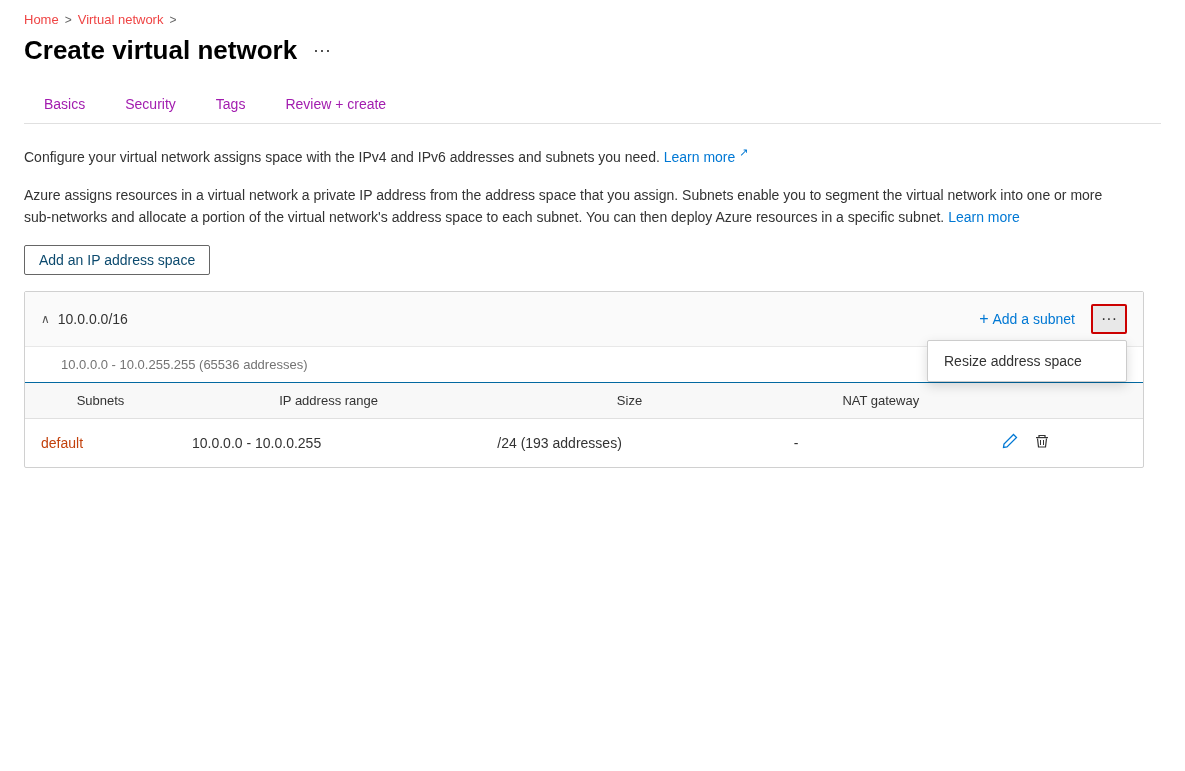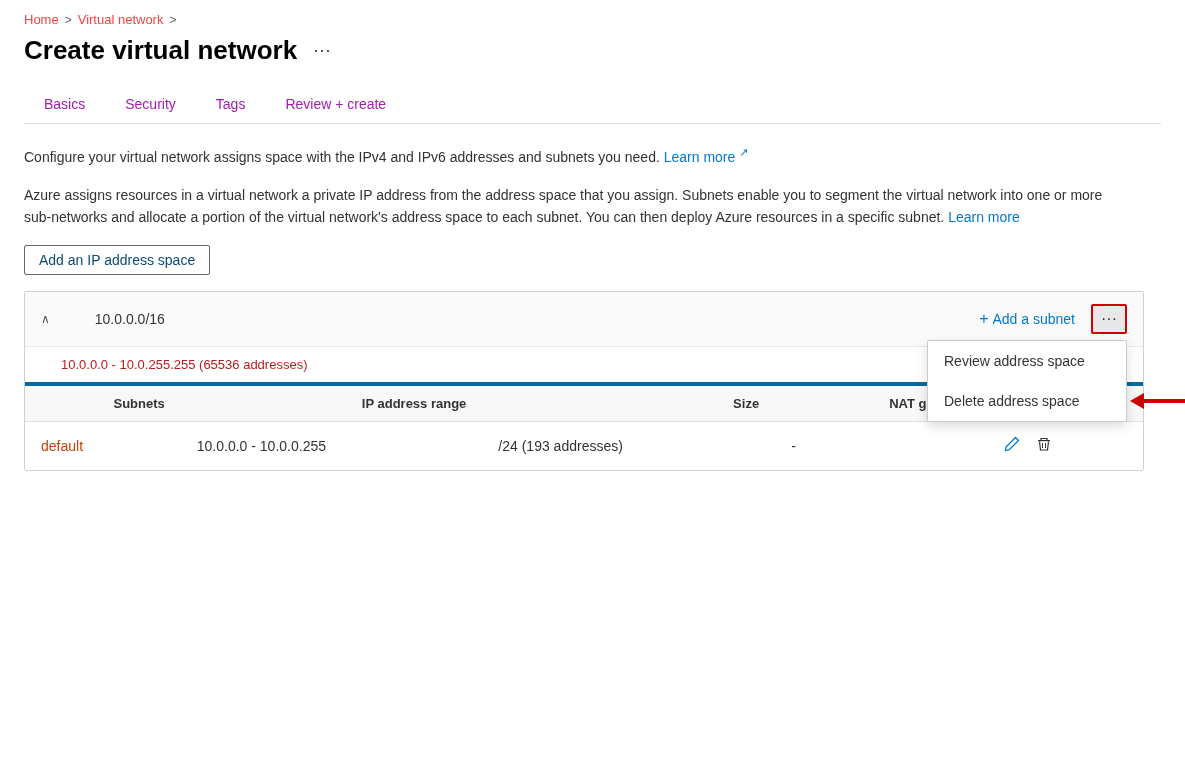--- a/index.html
+++ b/index.html
@@ -21,29 +21,29 @@
     .description-block a { color: #0078d4; text-decoration: none; }
     .external-icon { font-size: 11px; vertical-align: super; }
 
     .add-ip-btn { border: 1px solid #666; background: #fff; padding: 6px 14px; font-size: 14px; cursor: pointer; color: #0c4a6e; margin-bottom: 16px; border-radius: 2px; }
 
     .ip-space-container { border: 1px solid #d0d0d0; border-radius: 2px; max-width: 1120px; }
 
     .ip-space-header { display: flex; align-items: center; justify-content: space-between; padding: 12px 16px; background: #fafafa; border-bottom: 1px solid #e8e8e8; }
     .ip-space-title-row { display: flex; align-items: center; gap: 8px; }
     .chevron-up { color: #555; font-size: 12px; }
-    .ip-space-cidr { font-size: 14px; font-weight: 500; margin-left: 37px; }
+    .ip-space-cidr { font-size: 14px; font-weight: 500; }
     .ip-space-actions { display: flex; align-items: center; gap: 8px; position: relative; }
     .add-subnet-btn { display: flex; align-items: center; gap: 4px; background: none; border: none; color: #0078d4; cursor: pointer; font-size: 14px; padding: 4px 8px; }
     .ellipsis-btn { background: #e8e8e8; border: 2px solid #c00; cursor: pointer; font-size: 16px; padding: 2px 8px; border-radius: 2px; line-height: 1.4; color: #333; }
 
-    .ip-range-info { padding: 10px 16px 10px 36px; color: #b91c1c; font-size: 13px; border-bottom: 4px solid #0369a1; }
+    .ip-range-info { padding: 10px 16px 10px 36px; color: #737373; font-size: 13px; border-bottom: 1px solid #0369a1; }
 
     .subnet-table { width: 100%; border-collapse: collapse; }
-    .subnet-table th { text-align: right; padding: 10px 16px; font-weight: 700; font-size: 13px; color: #333; background: #f8f8f8; border-bottom: 1px solid #e0e0e0; }
+    .subnet-table th { text-align: center; padding: 10px 16px; font-weight: 400; font-size: 13px; color: #333; background: #f8f8f8; border-bottom: 1px solid #e0e0e0; }
     .subnet-table td { padding: 12px 16px; font-size: 14px; border-bottom: 1px solid #f0f0f0; }
     .subnet-table tr:last-child td { border-bottom: none; }
     .subnet-link { color: #c2410c; text-decoration: none; }
     .action-icons { display: flex; gap: 12px; align-items: center; }
     .icon-btn { background: none; border: none; cursor: pointer; color: #0078d4; font-size: 16px; padding: 2px; }
     .icon-btn.delete { color: #333; }
 
     
     .dropdown-menu { position: absolute; top: 36px; right: 0; background: #fff; border: 1px solid #ccc; box-shadow: 0 4px 12px rgba(0,0,0,0.15); min-width: 200px; z-index: 100; border-radius: 2px; }
     .dropdown-item { padding: 12px 16px; cursor: pointer; font-size: 14px; color: #333; }
@@ -107,29 +107,21 @@
     </div>
     <div class="ip-space-actions">
       <button class="add-subnet-btn">
         <span style="font-size:16px; font-weight:300;">+</span>
         <span>Add a subnet</span>
       </button>
       <div class="dropdown-wrapper">
         <button class="ellipsis-btn">···</button>
         
         <div class="dropdown-menu">
-          <div class="dropdown-item">Review address space</div>
-          <div class="dropdown-item" style="position:relative;">
-            Delete address space
-            
-            <div class="arrow-annotation">
-              <div class="arrow-head"></div>
-              <div class="arrow-body"></div>
-            </div>
-          </div>
+          <div class="dropdown-item">Resize address space</div>
         </div>
       </div>
     </div>
   </div>
 
   <div class="ip-range-info">10.0.0.0 - 10.0.255.255 (65536 addresses)</div>
 
   <table class="subnet-table">
     <thead>
       <tr>

